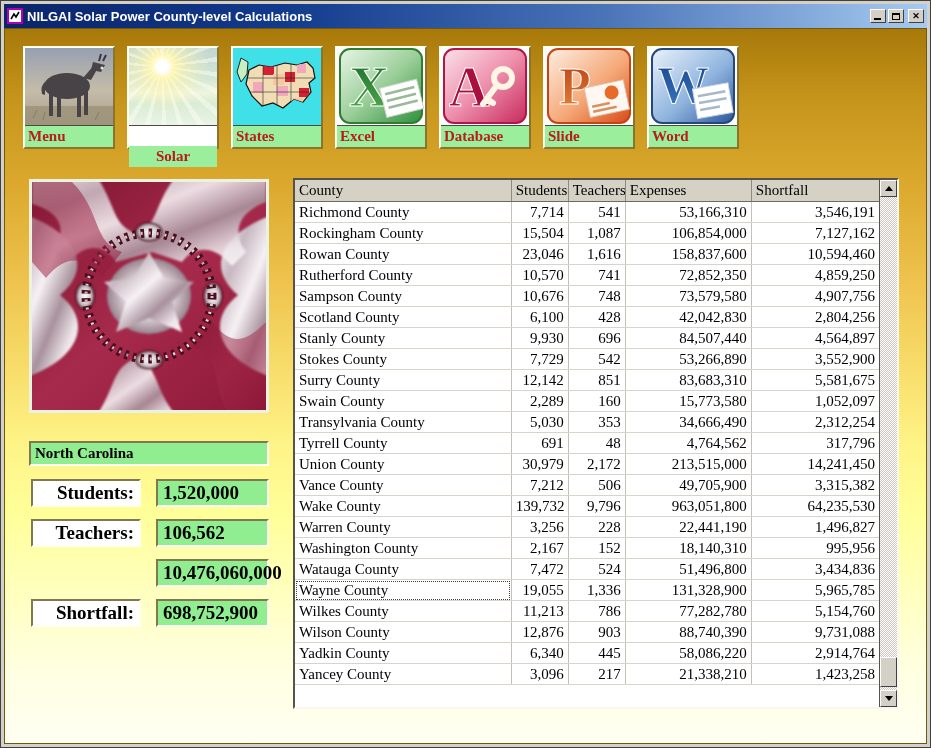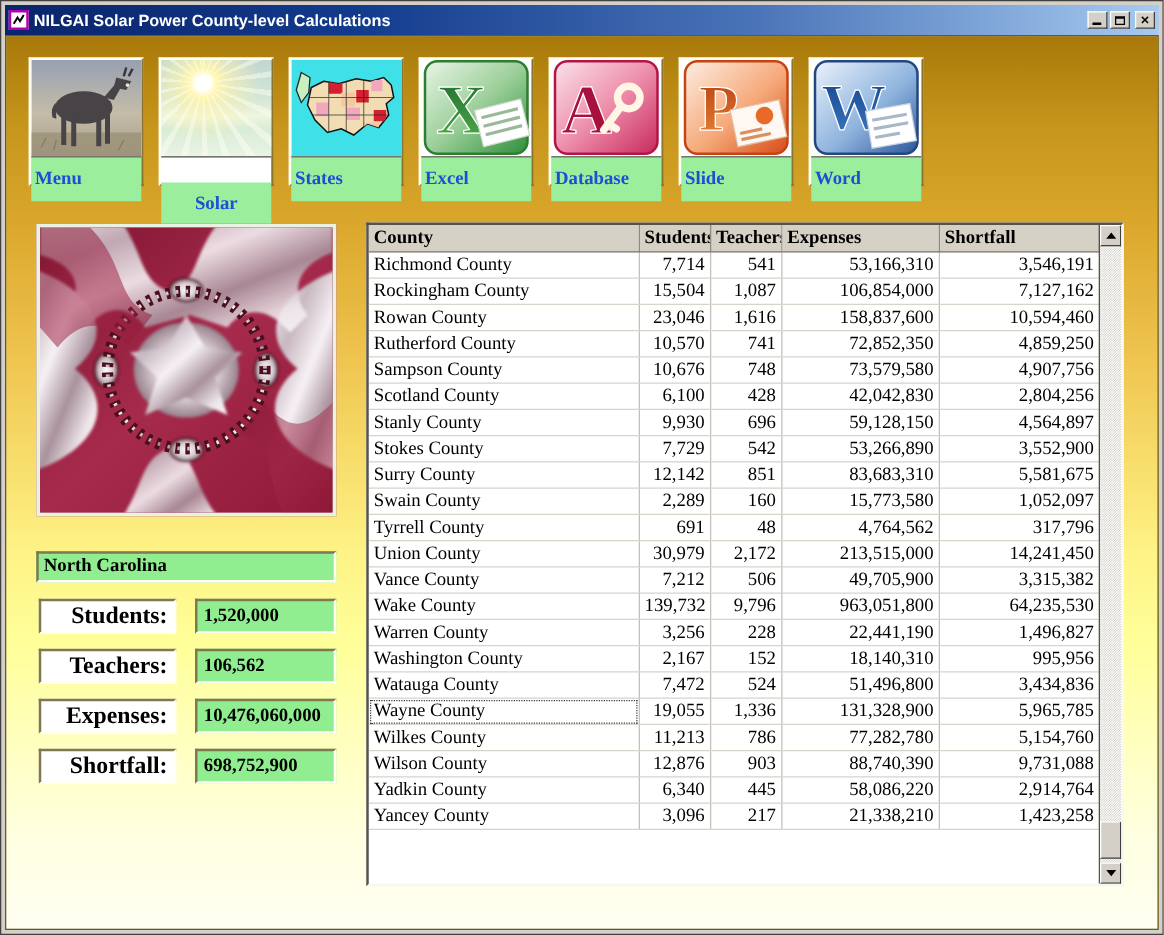--- a/index.html
+++ b/index.html
@@ -30,45 +30,45 @@
   .winbtn.close{margin-left:2px;}
   .glyph-min{position:absolute;left:3px;bottom:2px;width:7px;height:2px;background:#000;}
   .glyph-max{width:8px;height:7px;border:1px solid #000;border-top-width:2px;box-sizing:border-box;}
   
   .tbtn{position:absolute;top:45px;width:92px;height:103px;background:#fff;
         border:2px solid;border-color:#FFFFF4 #8A7430 #8A7430 #FFFFF4;
         box-sizing:border-box;cursor:pointer;}
   .tbtn .img{height:77px;border-bottom:1px solid #4A4A42;position:relative;
         overflow:hidden;background:#fff;}
   .tbtn .img svg{position:absolute;inset:0;width:100%;height:100%;}
-  .tbtn .lbl{height:35px;background:#9BEE9B;display:flex;align-items:center;
-        padding-left:3px;font-weight:bold;font-size:15px;color:#1d4ed8;}
+  .tbtn .lbl{height:21px;background:#9BEE9B;display:flex;align-items:center;
+        padding-left:3px;font-weight:bold;font-size:15px;color:#b91c1c;}
   .tbtn .lbl.center{justify-content:center;padding-left:0;margin-top:20px;}
   
   .fractal{position:absolute;left:28px;top:178px;width:240px;height:234px;
         border:3px solid #EAF2E2;box-sizing:border-box;background:#8E1838;}
   .fractal svg{width:100%;height:100%;display:block;}
   .ncbox{position:absolute;left:28px;top:440px;width:240px;height:25px;
         background:#90EE90;border:2px solid;border-color:#807850 #FFFFF4 #FFFFF4 #807850;
         box-sizing:border-box;display:flex;align-items:center;padding-left:4px;
         font-weight:bold;font-size:15px;}
   .slabel{position:absolute;left:30px;width:110px;height:28px;background:#fff;
         border:2px solid;border-color:#807850 #FFFFF4 #FFFFF4 #807850;box-sizing:border-box;
         display:flex;align-items:center;justify-content:flex-end;padding-right:5px;
         font-weight:bold;font-size:19px;}
   .svalue{position:absolute;left:155px;width:113px;height:28px;background:#90EE90;
         border:2px solid;border-color:#807850 #FFFFF4 #FFFFF4 #807850;box-sizing:border-box;
-        display:flex;align-items:center;padding-left:5px;font-weight:bold;font-size:15px;text-align:right;}
+        display:flex;align-items:center;padding-left:5px;font-weight:bold;font-size:19px;text-align:right;}
   
   .tablewrap{position:absolute;left:292px;top:177px;width:606px;height:531px;
         background:#fff;border:2px solid;border-color:#55534B #F8F8F0 #F8F8F0 #55534B;
         box-sizing:border-box;overflow:hidden;}
   table.grid{border-collapse:collapse;table-layout:fixed;width:585px;
         font-size:15px;font-family:"Liberation Serif",serif;}
-  table.grid th{background:#D5D1C5;font-weight:bold;text-align:left;height:21px;
+  table.grid th{background:#D5D1C5;font-weight:normal;text-align:left;height:21px;
         padding:0 4px;border-right:1px solid #8E8A82;border-bottom:1px solid #6E6A62;
         white-space:nowrap;overflow:hidden;}
   table.grid td{height:20px;padding:0 4px;border-right:1px solid #C4C0B8;
         border-bottom:1px solid #D8D4CC;white-space:nowrap;overflow:hidden;}
   table.grid td.num{text-align:right;}
   table.grid td.focused{outline:1px dotted #404040;outline-offset:-2px;margin-left:44px;}
   
   .vscroll{position:absolute;top:0;right:0;width:18px;height:527px;
         border-left:1px solid #55534B;box-sizing:border-box;
         background-image:
@@ -345,21 +345,20 @@
   </div>
 
   <div class="ncbox">North Carolina</div>
 
   <div class="slabel" style="top:478px">Students:</div>
   <div class="svalue" style="top:478px">1,520,000</div>
 
   <div class="slabel" style="top:518px">Teachers:</div>
   <div class="svalue" style="top:518px">106,562</div>
 
-  <div class="slabel" style="top:558px">Expenses:</div>
   <div class="svalue" style="top:558px">10,476,060,000</div>
 
   <div class="slabel" style="top:598px">Shortfall:</div>
   <div class="svalue" style="top:598px">698,752,900</div>
 
   <div class="tablewrap">
     <table class="grid" id="county-table">
       <colgroup>
           <col style="width:216px">
           <col style="width:57px">
@@ -416,21 +415,21 @@
             <td class="cname">Scotland County</td>
             <td class="num">6,100</td>
             <td class="num">428</td>
             <td class="num">42,042,830</td>
             <td class="num">2,804,256</td>
           </tr>
           <tr>
             <td class="cname">Stanly County</td>
             <td class="num">9,930</td>
             <td class="num">696</td>
-            <td class="num">59,128,150</td>
+            <td class="num">84,507,440</td>
             <td class="num">4,564,897</td>
           </tr>
           <tr>
             <td class="cname">Stokes County</td>
             <td class="num">7,729</td>
             <td class="num">542</td>
             <td class="num">53,266,890</td>
             <td class="num">3,552,900</td>
           </tr>
           <tr>
@@ -439,20 +438,27 @@
             <td class="num">851</td>
             <td class="num">83,683,310</td>
             <td class="num">5,581,675</td>
           </tr>
           <tr>
             <td class="cname">Swain County</td>
             <td class="num">2,289</td>
             <td class="num">160</td>
             <td class="num">15,773,580</td>
             <td class="num">1,052,097</td>
+          </tr>
+          <tr>
+            <td class="cname">Transylvania County</td>
+            <td class="num">5,030</td>
+            <td class="num">353</td>
+            <td class="num">34,666,490</td>
+            <td class="num">2,312,254</td>
           </tr>
           <tr>
             <td class="cname">Tyrrell County</td>
             <td class="num">691</td>
             <td class="num">48</td>
             <td class="num">4,764,562</td>
             <td class="num">317,796</td>
           </tr>
           <tr>
             <td class="cname">Union County</td>

